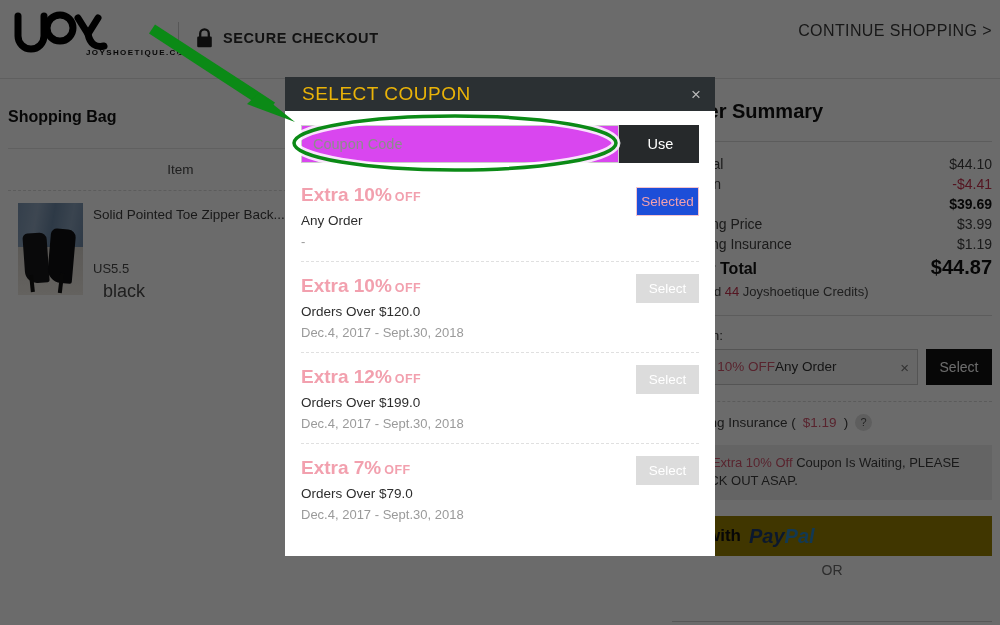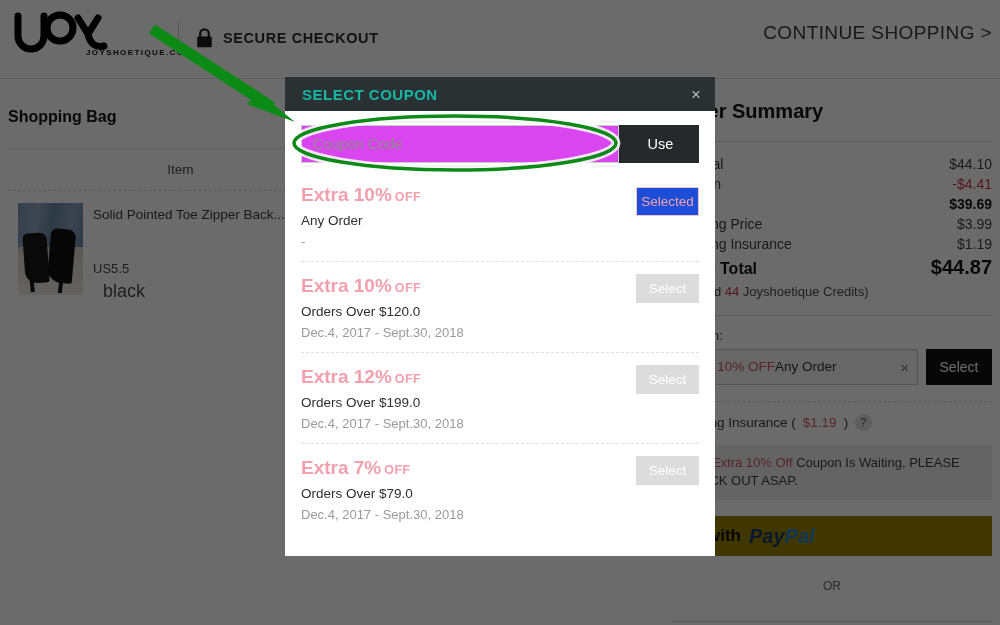--- a/index.html
+++ b/index.html
@@ -46,21 +46,21 @@
     position: absolute; left: 196px; top: 28px;
     display: flex; align-items: center; gap: 10px;
   }
   .lock-icon { display: block; }
   .secure-text {
     font-size: 14.5px; font-weight: bold; letter-spacing: .6px;
     color: #2b2b2b;
   }
   .continue-shopping {
     position: absolute; right: 8px; top: 22px;
-    font-size: 19px; letter-spacing: .4px; color: #3a3a3a;
+    font-size: 16px; letter-spacing: .4px; color: #3a3a3a;
     cursor: pointer;
     margin-left: 12px;
   }
 
   
   .bag-title {
     position: absolute; left: 8px; top: 108px;
     font-size: 16px; font-weight: bold; color: #111;
   }
   .bag-rule {
@@ -200,22 +200,22 @@
   .paypal-btn .pw {
     font-size: 17px; font-weight: bold; color: #111;
   }
   .paypal-btn .pp-pay {
     font-size: 20px; font-weight: bold; font-style: italic; color: #1b3a6b;
   }
   .paypal-btn .pp-pal {
     font-size: 20px; font-weight: bold; font-style: italic; color: #2b86c5;
   }
   .or-text {
-    text-align: center; font-size: 12px;
-    color: #6b6b6b; margin-top: 23px;
+    text-align: center; font-size: 14px;
+    color: #6b6b6b; margin-top: 6px;
   }
   .bottom-line {
     position: absolute; left: 672px; top: 621px;
     width: 320px; height: 1px; background: #cfcfcf;
   }
 
   
   #dim {
     position: absolute; inset: 0;
     background: rgba(0,0,0,0.58);
@@ -228,22 +228,22 @@
     width: 430px; height: 479px;
     background: #ffffff;
     z-index: 20;
   }
   .modal-head {
     height: 34px; background: #2b3033;
     display: flex; align-items: center;
     padding: 0 14px 0 17px;
   }
   .modal-title {
-    flex: 1; color: #14b8a6; font-size: 15px;
-    font-weight: bold; letter-spacing: .5px;
+    flex: 1; color: #eab308; font-size: 19px;
+    font-weight: normal; letter-spacing: .5px;
   }
   .modal-close {
     color: #b9b9b9; font-size: 17px;
     cursor: pointer; line-height: 1;
   }
   .modal-body { padding: 14px 16px 0 16px; }
   .code-row { display: flex; height: 38px; }
   .code-input {
     flex: 1; border: 1px solid #cccccc; background: #d946ef;
     font-size: 14.5px; color: #333; padding: 0 11px;

